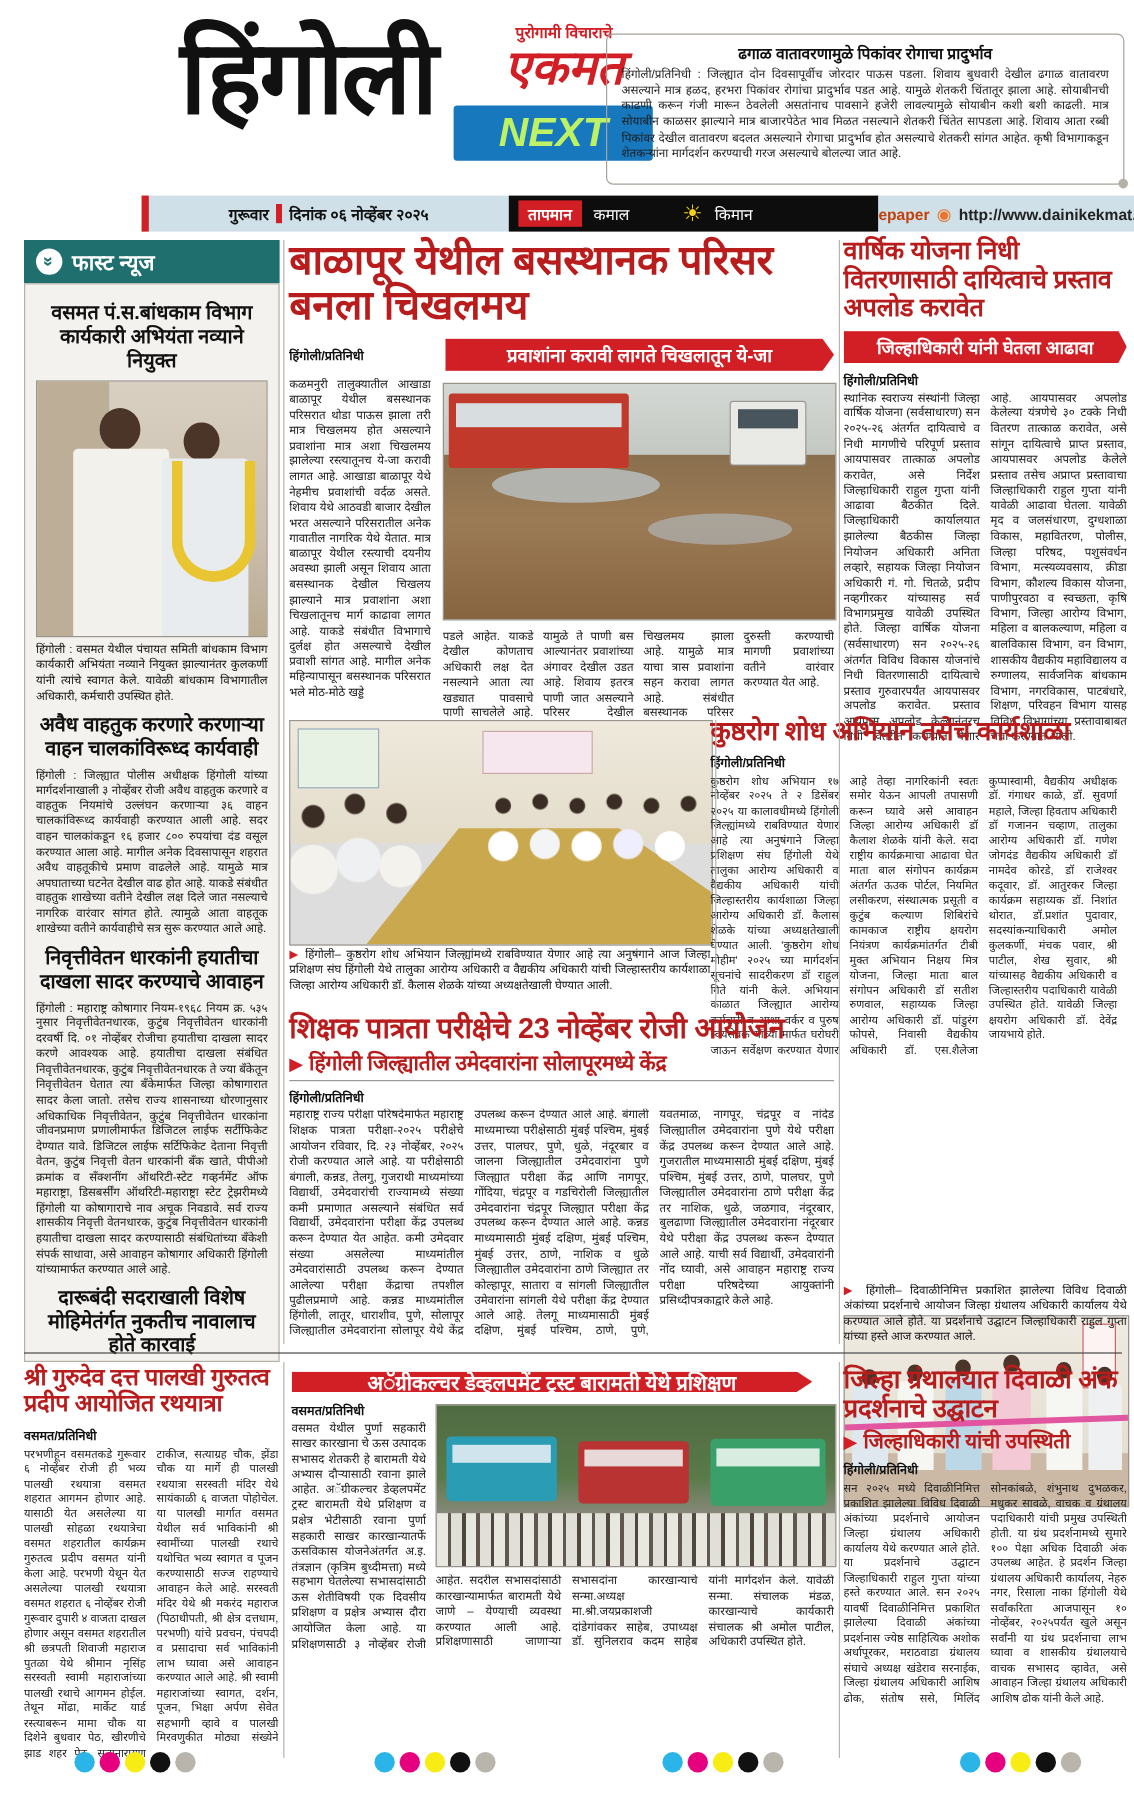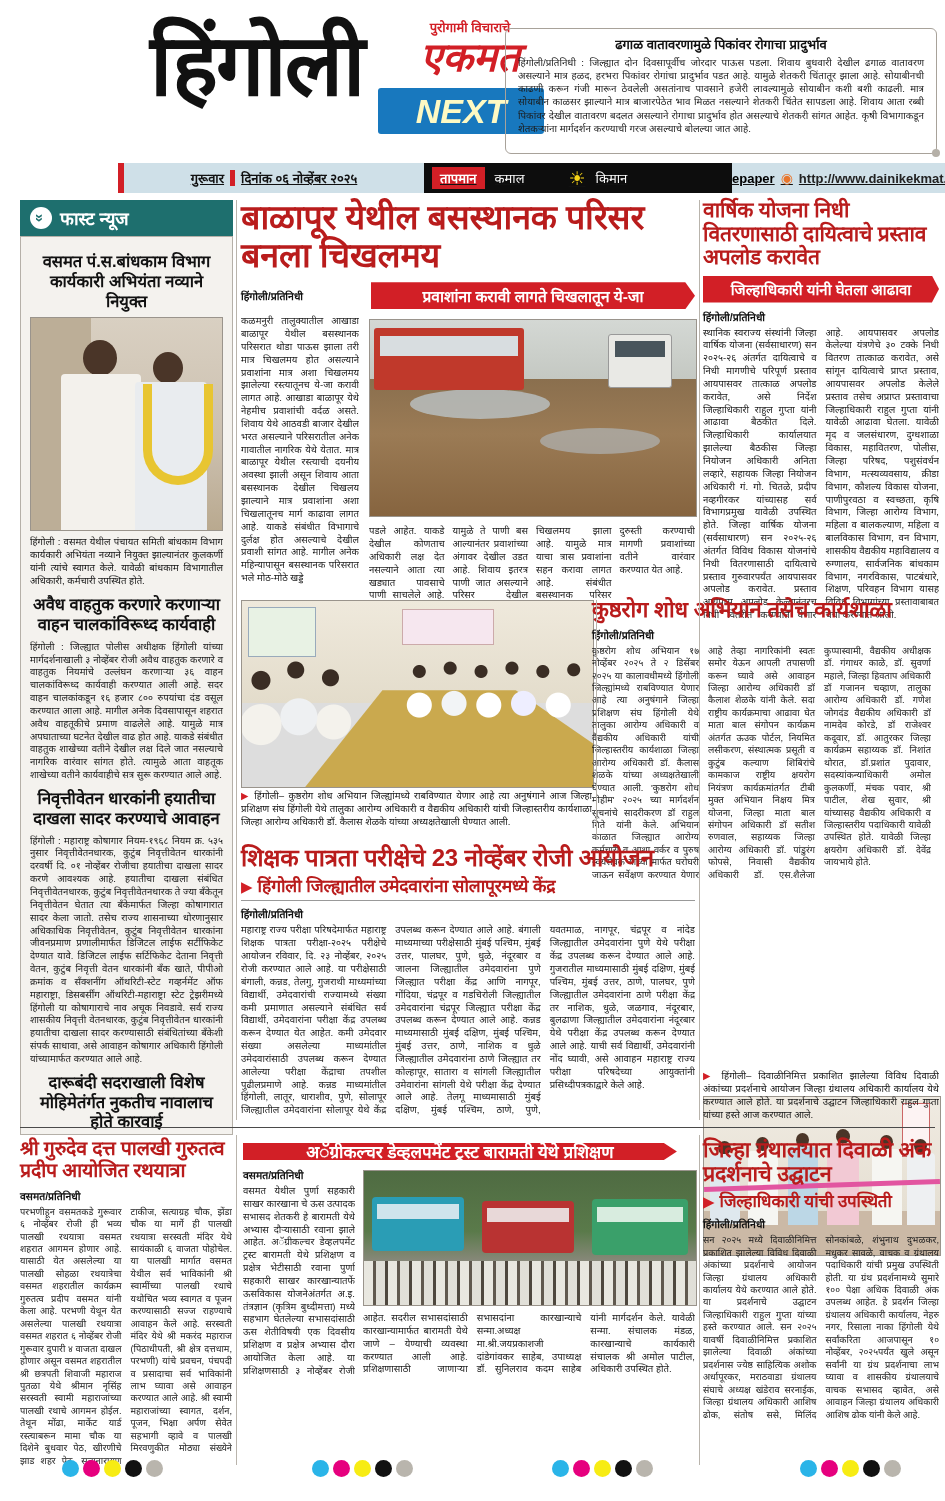--- a/index.html
+++ b/index.html
@@ -15,21 +15,21 @@
   .ribbon{background:#d21f26;color:#fff;font-weight:bold;display:flex;align-items:center;
           justify-content:center;clip-path:polygon(0 0,97% 0,100% 50%,97% 100%,0 100%);}
   .photo{position:relative;overflow:hidden;border:1px solid #9a948c;background:#ddd;}
   .caption{font-size:9.6px;line-height:1.35;text-align:justify;color:#151515;}
   .vsep{position:absolute;width:1px;background:#b9b4ac;}
   .hsep{position:absolute;height:1px;background:#4a4a4a;}
   .dotrow{position:absolute;display:flex;gap:4px;}
   .dot{width:17px;height:17px;border-radius:50%;}
   
   .city-title{font-size:86px;font-weight:bold;letter-spacing:-2px;line-height:1;}
-  .next-box{background:#1878be;color:#fef9c3;font-weight:bold;font-style:italic;
+  .next-box{background:#1878be;color:#bef264;font-weight:bold;font-style:italic;
             font-size:34px;display:flex;align-items:center;justify-content:center;border-radius:3px;}
   
   .datebar{display:flex;align-items:stretch;height:30px;font-size:13px;}
   .db-blue{background:#cfe0e8;display:flex;align-items:center;}
   .db-black{background:#0d0d0d;color:#fff;display:flex;align-items:center;}
   
   .fast-head{background:#1e6f6e;color:#fff;display:flex;align-items:center;gap:8px;
              font-weight:bold;font-size:18px;padding:0 10px;height:36px;}
   .fast-box{background:#f4f2ee;border:1px solid #b5b0a8;padding:8px 9px;overflow:hidden;}
   .fn-title{font-weight:bold;font-size:16.5px;text-align:center;line-height:1.2;margin:7px 0 6px;}
@@ -49,34 +49,34 @@
     <div style="color:#d21f26;font-weight:bold;font-size:40px;font-style:italic;line-height:1.05;">एकमत</div>
   </div>
   <div class="abs next-box" style="left:378px;top:88px;width:166px;height:46px;">NEXT</div>
 
   <div class="abs" style="left:505px;top:28px;width:432px;height:126px;border:1px solid #a8a29a;border-radius:6px;padding:6px 12px;box-sizing:border-box;">
     <div style="text-align:center;font-weight:bold;font-size:13px;margin-bottom:3px;">ढगाळ वातावरणामुळे पिकांवर रोगाचा प्रादुर्भाव</div>
     <div class="body-txt" style="font-size:9.8px;">हिंगोली/प्रतिनिधी : जिल्ह्यात दोन दिवसापूर्वीच जोरदार पाऊस पडला. शिवाय बुधवारी देखील ढगाळ वातावरण असल्याने मात्र हळद, हरभरा पिकांवर रोगांचा प्रादुर्भाव पडत आहे. यामुळे शेतकरी चिंतातूर झाला आहे. सोयाबीनची काढणी करून गंजी मारून ठेवलेली असतांनाच पावसाने हजेरी लावल्यामुळे सोयाबीन कशी बशी काढली. मात्र सोयाबीन काळसर झाल्याने मात्र बाजारपेठेत भाव मिळत नसल्याने शेतकरी चिंतेत सापडला आहे. शिवाय आता रब्बी पिकांवर देखील वातावरण बदलत असल्याने रोगाचा प्रादुर्भाव होत असल्याचे शेतकरी सांगत आहेत. कृषी विभागाकडून शेतकऱ्यांना मार्गदर्शन करण्याची गरज असल्याचे बोलल्या जात आहे.</div>
     <div class="abs" style="right:-4px;bottom:-4px;width:8px;height:8px;border-radius:50%;background:#b5b0a8;"></div>
   </div>
 
-  <div class="abs datebar" style="left:118px;top:163px;width:817px;text-decoration:underline;">
+  <div class="abs datebar" style="left:118px;top:163px;width:817px;">
     <div class="db-blue" style="flex:0 0 300px;justify-content:center;gap:6px;border-left:6px solid #d21f26;">
       <span style="font-weight:bold;">गुरूवार</span>
       <span style="display:inline-block;width:5px;height:16px;background:#d21f26;"></span>
       <span style="font-weight:bold;">दिनांक ०६ नोव्हेंबर २०२५</span>
     </div>
     <div class="db-black" style="flex:0 0 292px;gap:10px;padding:0 8px;">
       <span style="background:#d21f26;padding:2px 8px;font-weight:bold;">तापमान</span>
       <span>कमाल</span>
       <span style="color:#f6d317;font-size:19px;margin-left:34px;">☀</span>
       <span>किमान</span>
     </div>
     <div class="db-blue" style="flex:1;justify-content:center;gap:6px;">
-      <span style="font-weight:bold;color:#000000;">epaper</span>
+      <span style="font-weight:bold;color:#c2410c;">epaper</span>
       <span style="color:#e8762c;font-size:14px;">◉</span>
       <span style="font-weight:bold;color:#222;">http://www.dainikekmat.com</span>
     </div>
 
   </div>
 
   <div class="abs" style="left:20px;top:200px;width:213px;">
     <div class="fast-head">
       <span style="width:22px;height:22px;border-radius:50%;background:#fff;color:#1e6f6e;display:inline-flex;align-items:center;justify-content:center;font-size:15px;transform:rotate(90deg);">»</span>
       <span>फास्ट न्यूज</span>

